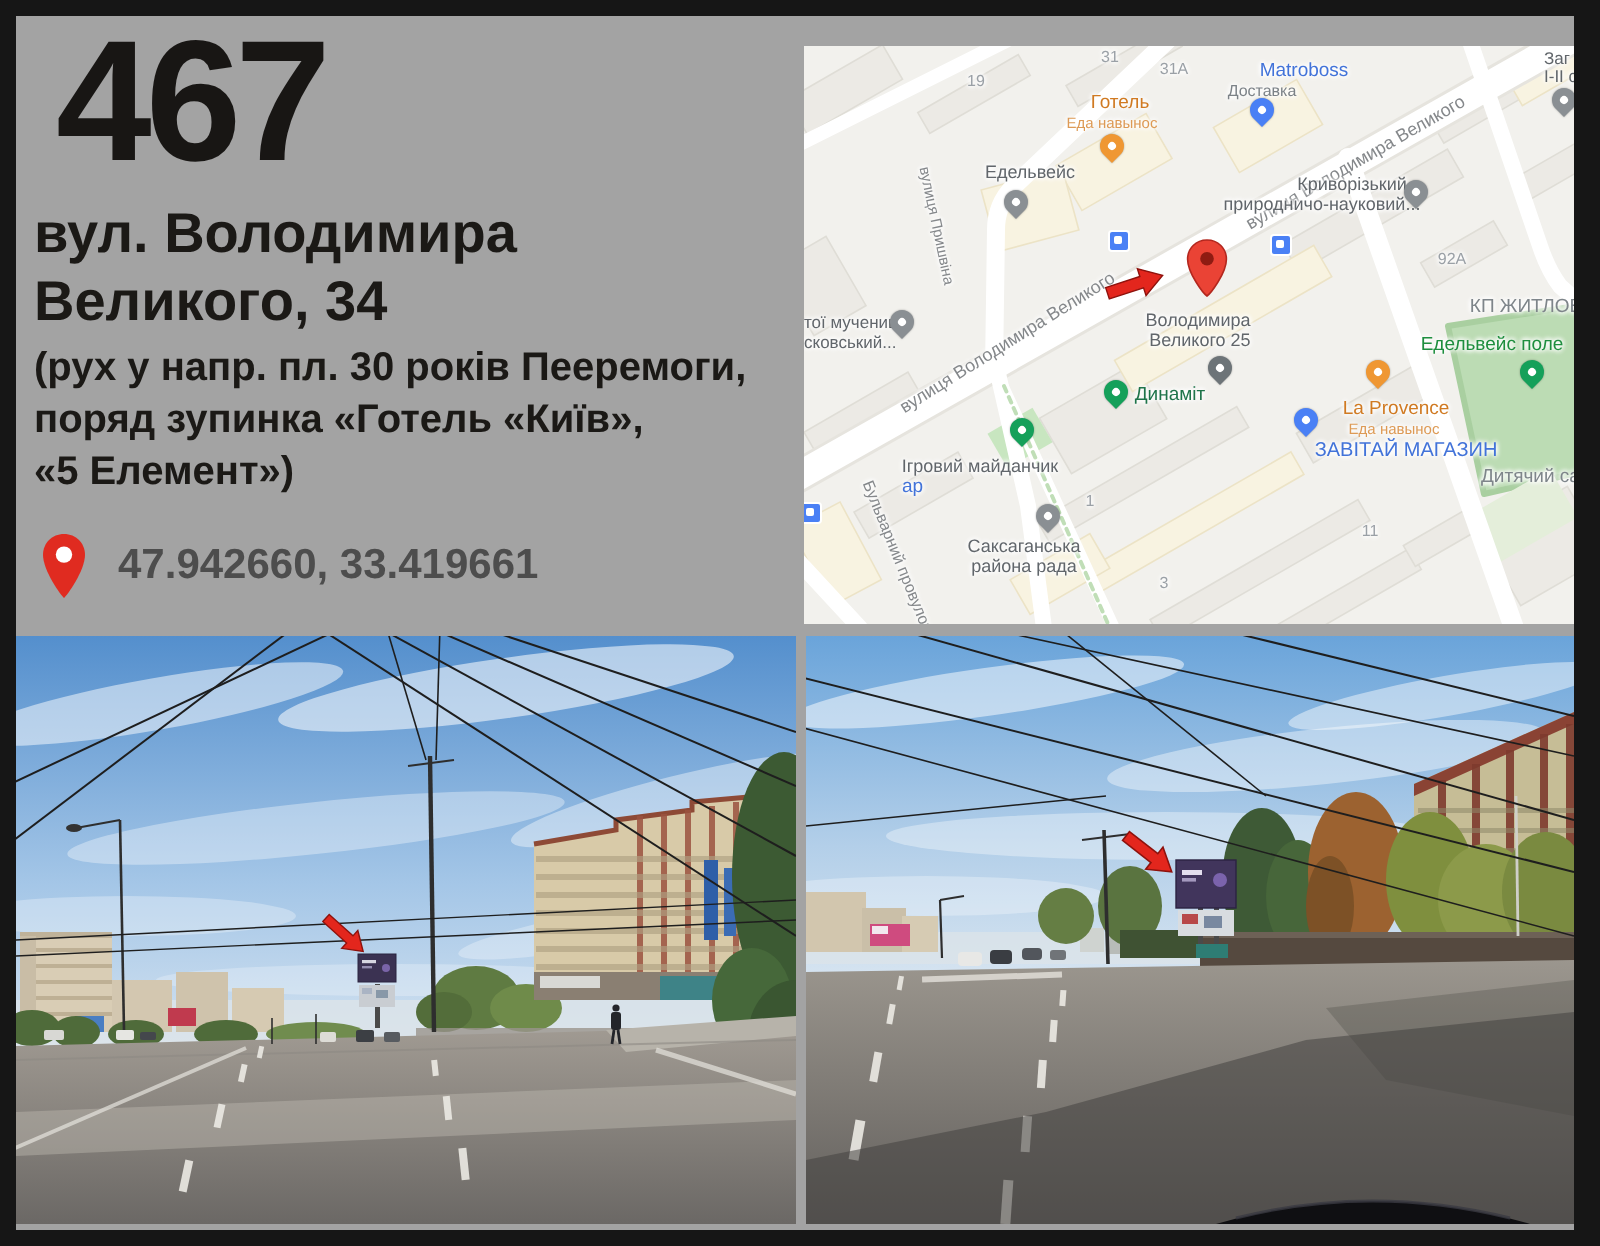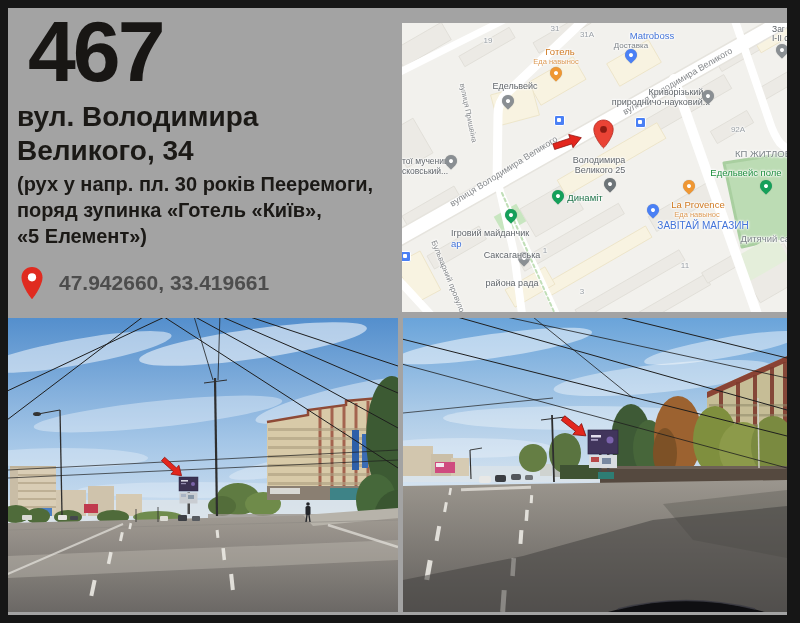--- a/index.html
+++ b/index.html
@@ -163,21 +163,21 @@
     <div class="lbl lbl-grey ctr" style="left:198px; top:143px;">Великого 25</div>
     <div class="pin pin-dark" style="left:202px; top:155px;"></div>
 
     <div class="pin pin-green" style="left:150px; top:167px;"></div>
     <div class="lbl lbl-dkgreen ctr" style="left:183px; top:170px;">Динаміт</div>
 
     <div class="pin pin-green" style="left:103px; top:186px;"></div>
     <div class="lbl lbl-grey ctr" style="left:88px; top:206px;">Ігровий майданчик</div>
 
     <div class="pin pin-grey" style="left:116px; top:229px;"></div>
-    <div class="lbl lbl-grey ctr" style="left:110px; top:228px;">Саксаганська</div>
+    <div class="lbl lbl-grey ctr" style="left:110px; top:246px;">Саксаганська</div>
     <div class="lbl lbl-grey ctr" style="left:110px; top:256px;">района рада</div>
 
     <div class="pin pin-blue" style="left:245px; top:181px;"></div>
     <div class="lbl lbl-blue ctr" style="left:277px; top:198px; font-size:10px;">ЗАВІТАЙ МАГАЗИН</div>
 
     <div class="pin pin-orange" style="left:281px; top:157px;"></div>
     <div class="lbl lbl-orange ctr" style="left:296px; top:177px;">La Provence</div>
     <div class="lbl lbl-orange-sub ctr" style="left:295px; top:188px;">Еда навынос</div>
 
     <div class="lbl lbl-green ctr" style="left:344px; top:145px;">Едельвейс поле</div>
@@ -185,21 +185,21 @@
 
     <div class="lbl lbl-area ctr" style="left:366px; top:211px;">Дитячий сад</div>
     <div class="lbl lbl-area ctr" style="left:361px; top:126px;">КП ЖИТЛОВ</div>
 
     <div class="lbl lbl-blue" style="left:1px; top:216px;">ар</div>
     <div class="transit" style="left:-2px; top:228px;"></div>
 
     <div class="lbl lbl-num ctr" style="left:86px; top:14px;">19</div>
     <div class="lbl lbl-num ctr" style="left:153px; top:2px;">31</div>
     <div class="lbl lbl-num ctr" style="left:185px; top:8px;">31А</div>
-    <div class="lbl lbl-num ctr" style="left:336px; top:103px;">92А</div>
+    <div class="lbl lbl-num ctr" style="left:324px; top:103px;">92А</div>
     <div class="lbl lbl-num ctr" style="left:283px; top:239px;">11</div>
     <div class="lbl lbl-num ctr" style="left:143px; top:224px;">1</div>
     <div class="lbl lbl-num ctr" style="left:180px; top:265px;">3</div>
 
     <div class="transit" style="left:152px; top:92px;"></div>
     <div class="transit" style="left:233px; top:94px;"></div>
 
     <svg style="position:absolute; left:150px; top:110px;" width="32" height="18" viewBox="0 0 32 18">
       <g transform="rotate(-18 16 9)">
         <polygon points="1,6 19,6 19,2 30,9 19,16 19,12 1,12" fill="#e3261d" stroke="#8e120d" stroke-width="0.7"></polygon>

